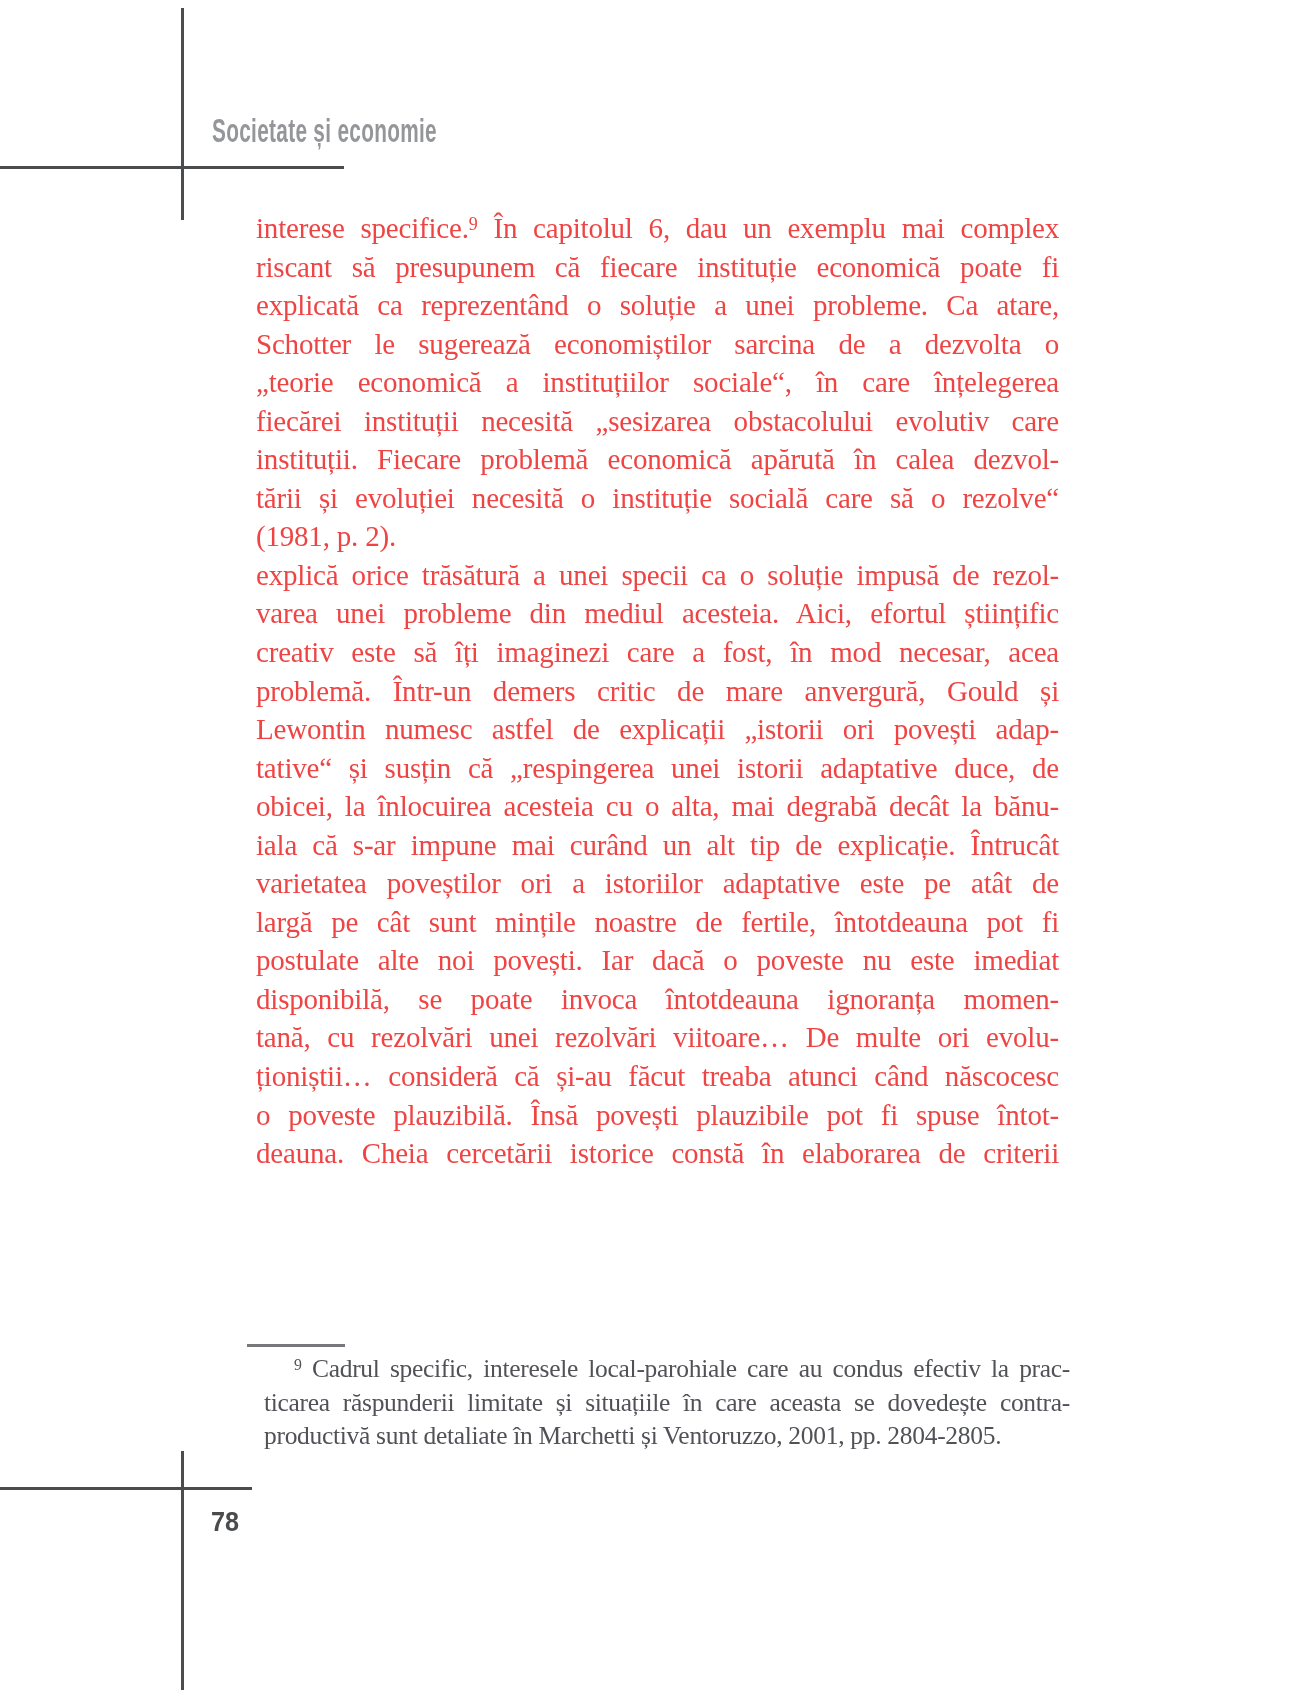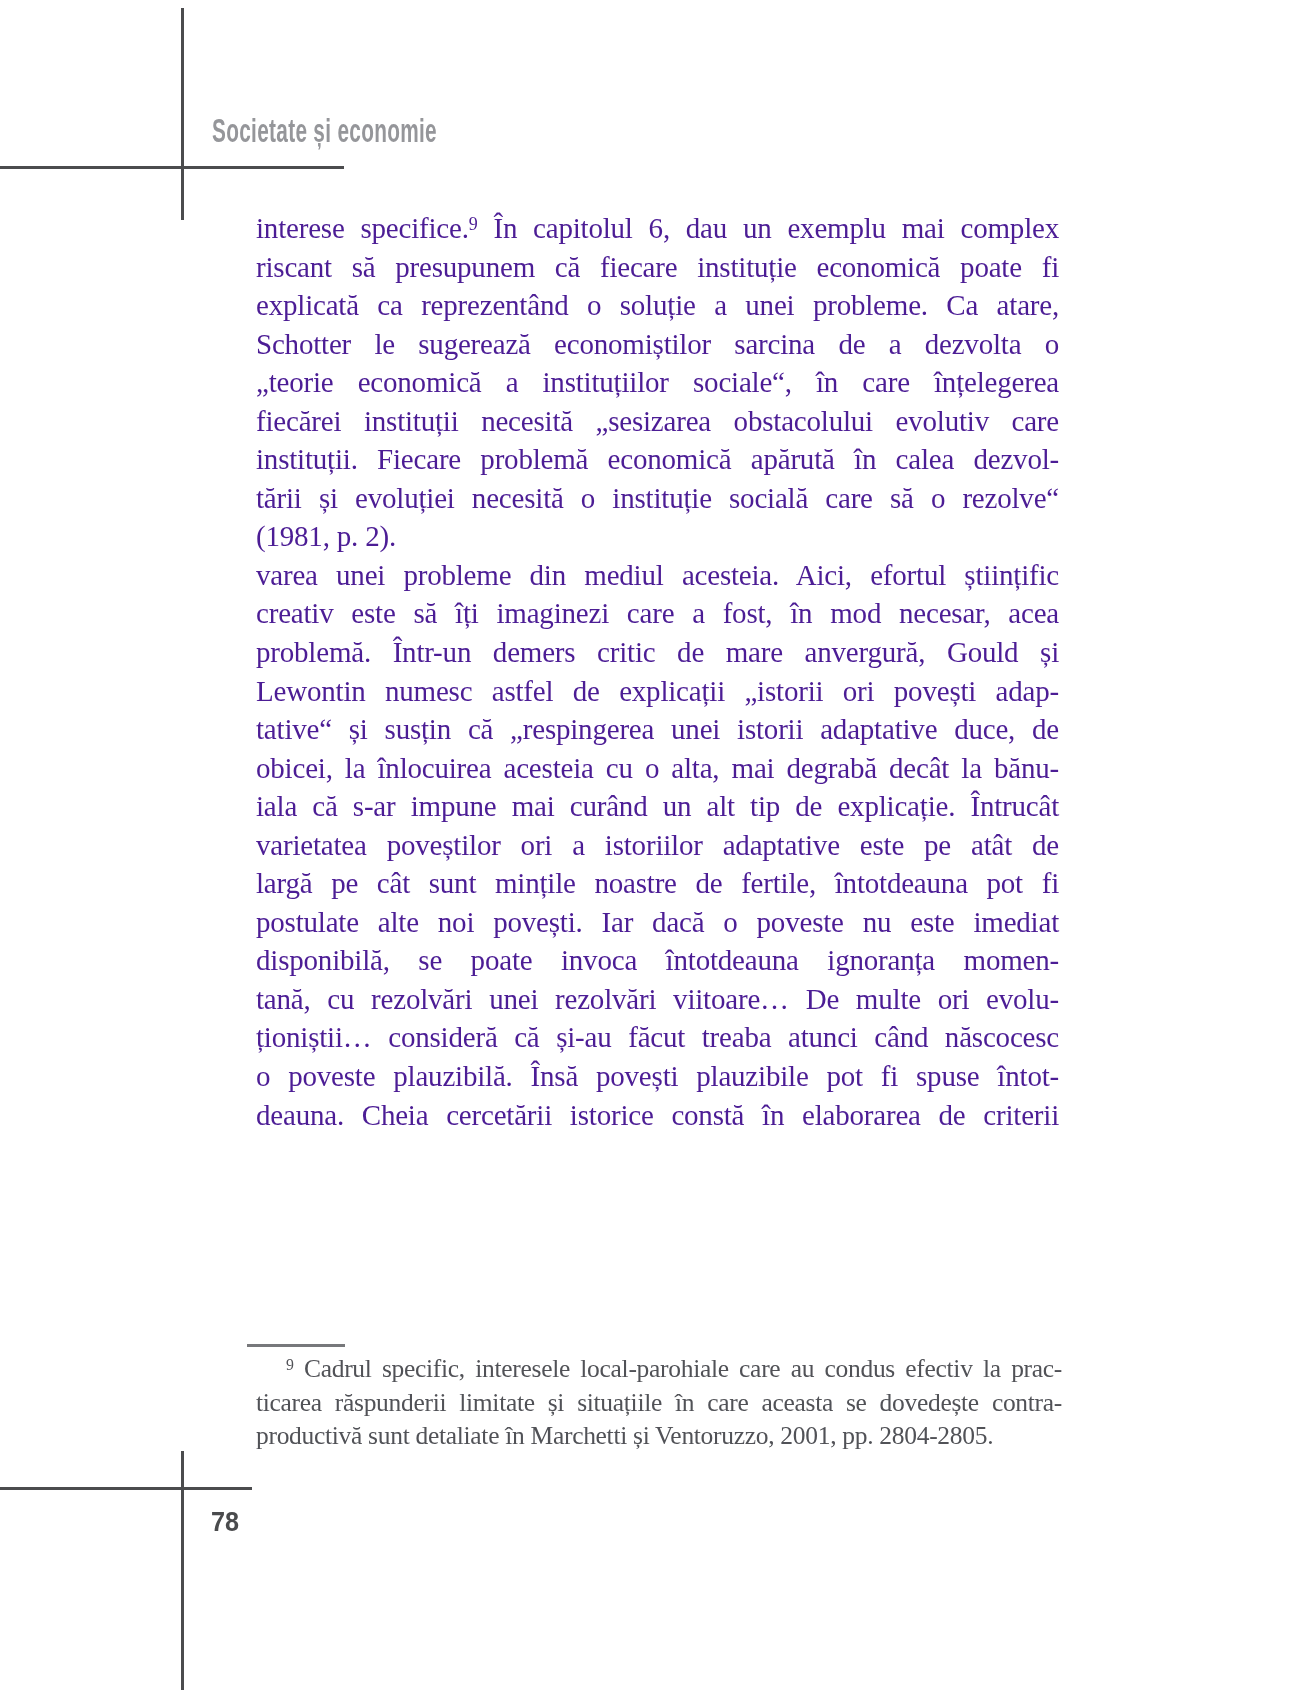--- a/index.html
+++ b/index.html
@@ -36,21 +36,21 @@
     letter-spacing: 0.5px;
   }
   
   .bodytext {
     position: absolute;
     left: 256px;
     top: 209px;
     width: 803px;
     font-size: 29px;
     line-height: 38.56px;
-    color: #4c1d95;
+    color: #ef4444;
     letter-spacing: -0.2px;
   }
   .line {
     text-align: justify;
     text-align-last: justify;
     white-space: nowrap;
     height: 38.56px;
   }
   .line.lastline { text-align-last: left; }
   .line.indent { text-indent: 28px; }
@@ -65,21 +65,21 @@
   .fn-rule {
     position: absolute;
     left: 247px;
     top: 1344px;
     width: 98px;
     height: 2.5px;
     background: #77787b;
   }
   .footnote {
     position: absolute;
-    left: 256px;
+    left: 264px;
     top: 1352px;
     width: 806px;
     font-size: 25.5px;
     line-height: 33.5px;
     color: #515257;
     letter-spacing: -0.3px;
   }
   .footnote .line { height: 33.5px; }
   .footnote .line.fn-first { text-indent: 30px; }
   
@@ -109,20 +109,21 @@
     <div class="line"><span>interese specifice.</span><sup class="fnref">9</sup> <span>În capitolul 6, dau un exemplu mai complex</span></div>
     <div class="line">riscant să presupunem că fiecare instituție economică poate fi</div>
     <div class="line">explicată ca reprezentând o soluție a unei probleme. Ca atare,</div>
     <div class="line">Schotter le sugerează economiștilor sarcina de a dezvolta o</div>
     <div class="line">„teorie economică a instituțiilor sociale“, în care înțelegerea</div>
     <div class="line">fiecărei instituții necesită „sesizarea obstacolului evolutiv care</div>
     <div class="line">instituții. Fiecare problemă economică apărută în calea dezvol-</div>
     <div class="line">tării și evoluției necesită o instituție socială care să o rezolve“</div>
     <div class="line lastline">(1981, p. 2).</div>
 
+    <div class="line">explică orice trăsătură a unei specii ca o soluție impusă de rezol-</div>
     <div class="line">varea unei probleme din mediul acesteia. Aici, efortul științific</div>
     <div class="line">creativ este să îți imaginezi care a fost, în mod necesar, acea</div>
     <div class="line">problemă. Într-un demers critic de mare anvergură, Gould și</div>
     <div class="line">Lewontin numesc astfel de explicații „istorii ori povești adap-</div>
     <div class="line">tative“ și susțin că „respingerea unei istorii adaptative duce, de</div>
     <div class="line">obicei, la înlocuirea acesteia cu o alta, mai degrabă decât la bănu-</div>
     <div class="line">iala că s-ar impune mai curând un alt tip de explicație. Întrucât</div>
     <div class="line">varietatea poveștilor ori a istoriilor adaptative este pe atât de</div>
     <div class="line">largă pe cât sunt mințile noastre de fertile, întotdeauna pot fi</div>
     <div class="line">postulate alte noi povești. Iar dacă o poveste nu este imediat</div>

